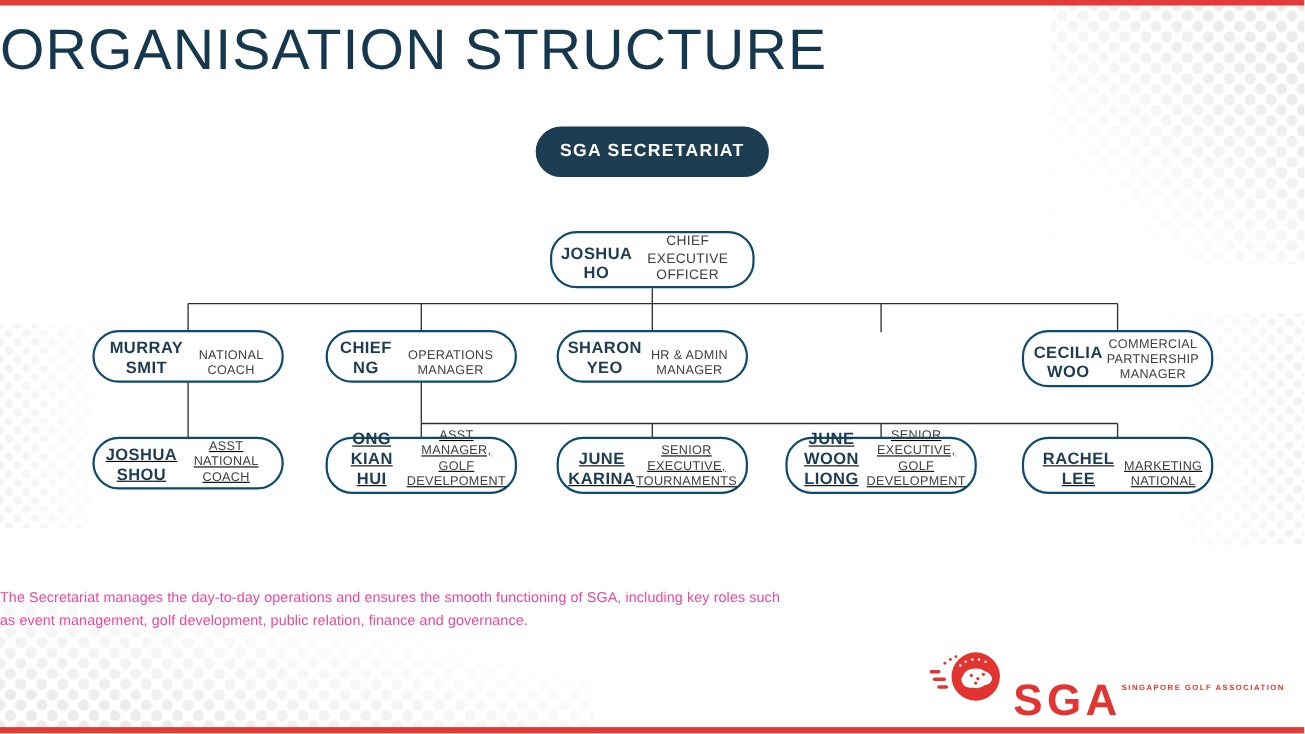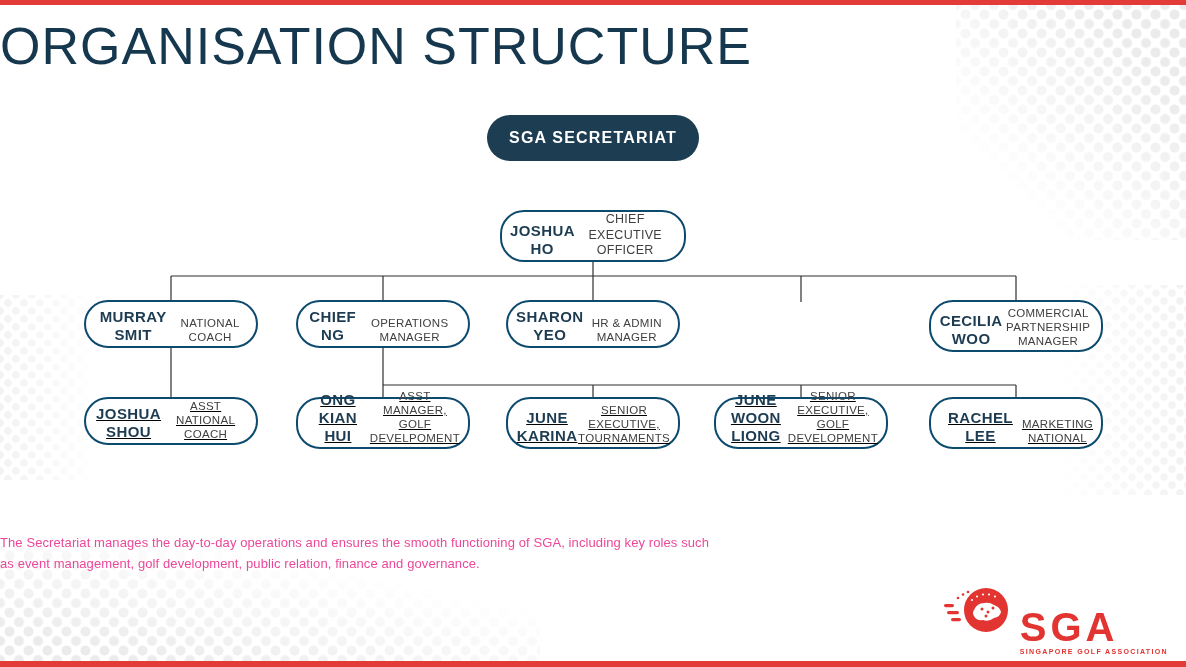--- a/index.html
+++ b/index.html
@@ -72,21 +72,21 @@
   
   .footer-text{
     position:absolute;top:532px;left:0;width:100%;text-align:left;
     font-size:13px;color:#ec4899;line-height:1.65;letter-spacing:.1px;
     white-space:pre-line;z-index:2;
   }
 
   
   .logo{position:absolute;right:18px;bottom:12px;display:flex;align-items:center;z-index:4;}
   .logo .mark{width:70px;height:52px;}
-  .logo .word{display:flex;flex-direction:column;align-items:flex-start;margin-left:6px;margin-top:44px;}
+  .logo .word{display:flex;align-items:flex-start;margin-left:6px;margin-top:44px;}
   .logo .wordmark{font-size:40px;font-weight:800;color:#e23430;letter-spacing:4px;line-height:.9;}
   .logo .tagline{font-size:7px;font-weight:bold;color:#e23430;letter-spacing:1.35px;margin-top:3px;}
 </style>
 </head>
 <body>
 
 <div id="page">
 
   <div class="bar top"></div>
   <div class="bar bottom"></div>

